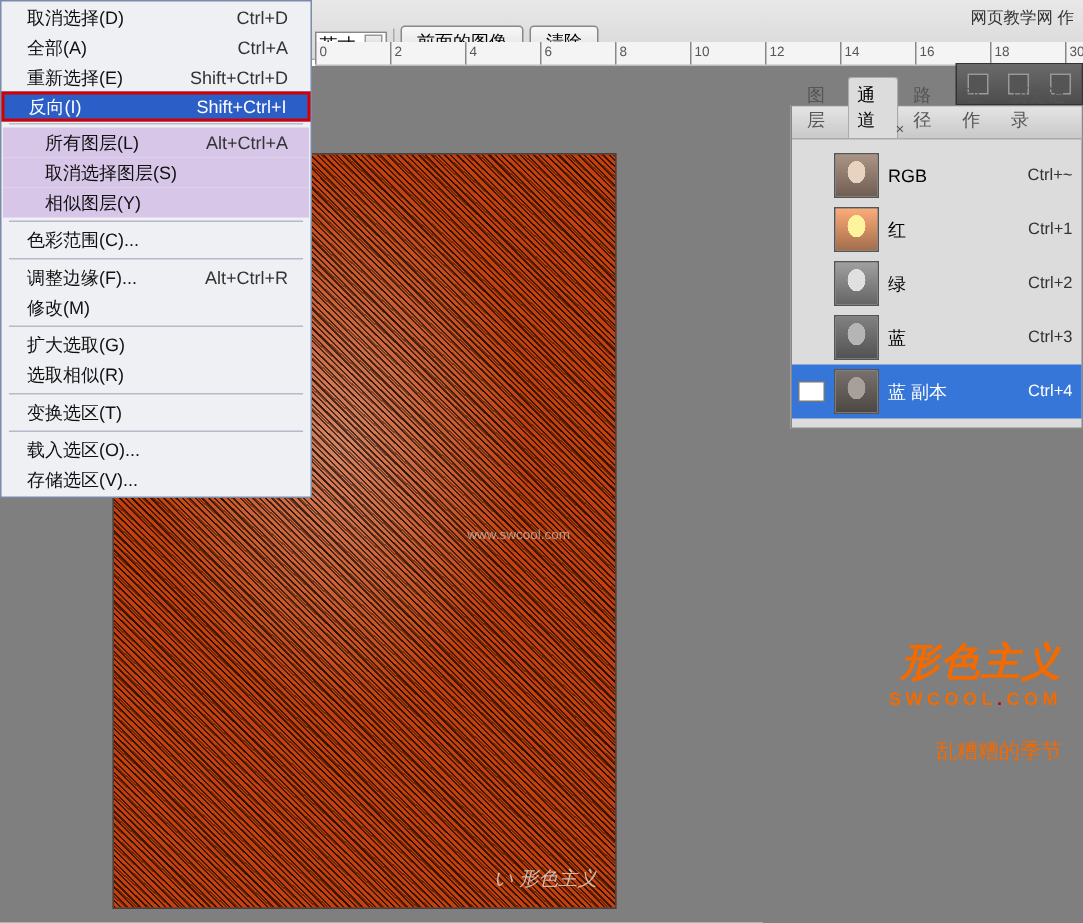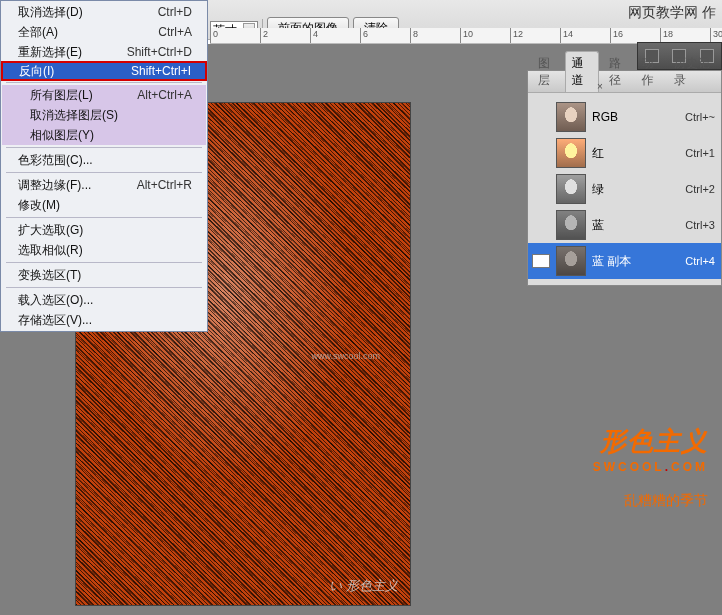--- a/index.html
+++ b/index.html
@@ -3,21 +3,21 @@
 <meta charset="utf-8">
 <style>
 * { margin: 0; padding: 0; box-sizing: border-box; font-family: "Microsoft YaHei", SimSun, sans-serif; font-size: 12px; }
 body { background: #fff; width: 722px; height: 615px; position: relative; overflow: hidden; }
 
 .toolbar { height: 40px; background: linear-gradient(#e8e8e8,#d8d8d8); border-bottom: 1px solid #aaa; display: flex; align-items: flex-end; padding-left: 210px; gap: 4px; position: relative; }
 .toolbar .unit-select { width: 48px; height: 18px; background: #fff; border: 1px solid #888; display: flex; align-items: center; justify-content: space-between; padding: 0 2px; }
 .toolbar .unit-select .dd { width: 12px; height: 14px; background: linear-gradient(#eee,#ccc); border: 1px solid #999; display: flex; align-items: center; justify-content: center; font-size: 8px; }
 .toolbar .btn { height: 20px; padding: 10px 10px; background: linear-gradient(#f8f8f8,#ddd); border: 1px solid #888; border-radius: 3px; display: flex; align-items: center; }
 .toolbar .vsep { width: 1px; height: 20px; background: #aaa; }
-.brand { position: absolute; right: 6px; top: 4px; font-size: 14px; color: #333; }
+.brand { position: absolute; right: 6px; top: 4px; font-size: 11px; color: #333; }
 
 .ruler-h { position: absolute; top: 28px; left: 210px; right: 0; height: 16px; background: #f4f4f4; border-bottom: 1px solid #bbb; display: flex; overflow: hidden; }
 .ruler-h .tick { width: 50px; height: 16px; border-left: 1px solid #888; position: relative; flex-shrink: 0; }
 .ruler-h .tick span { position: absolute; left: 2px; top: 1px; font-size: 9px; color: #555; }
 
 .canvas-area { position: absolute; top: 44px; left: 0; right: 0; bottom: 0; background: #7f7f7f; }
 .image-doc { position: absolute; left: 75px; top: 58px; width: 336px; height: 504px; background: #c2410c; border: 1px solid #444; overflow: hidden; }
 .sketch { position: absolute; inset: 0; background:
   repeating-linear-gradient(45deg, rgba(0,0,0,.65) 0 1px, transparent 1px 3px),
   repeating-linear-gradient(42deg, rgba(0,0,0,.4) 0 1px, transparent 1px 5px),

